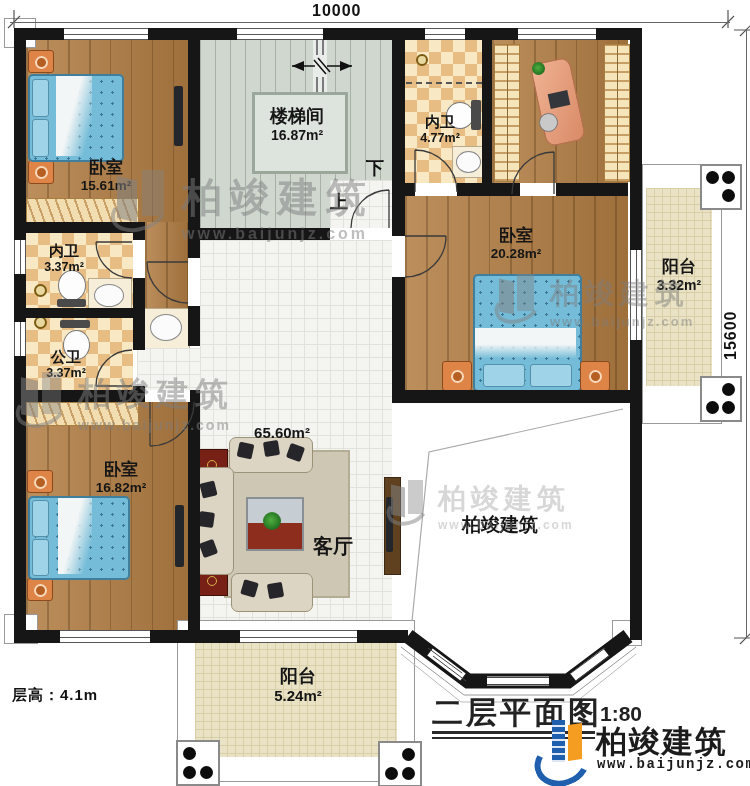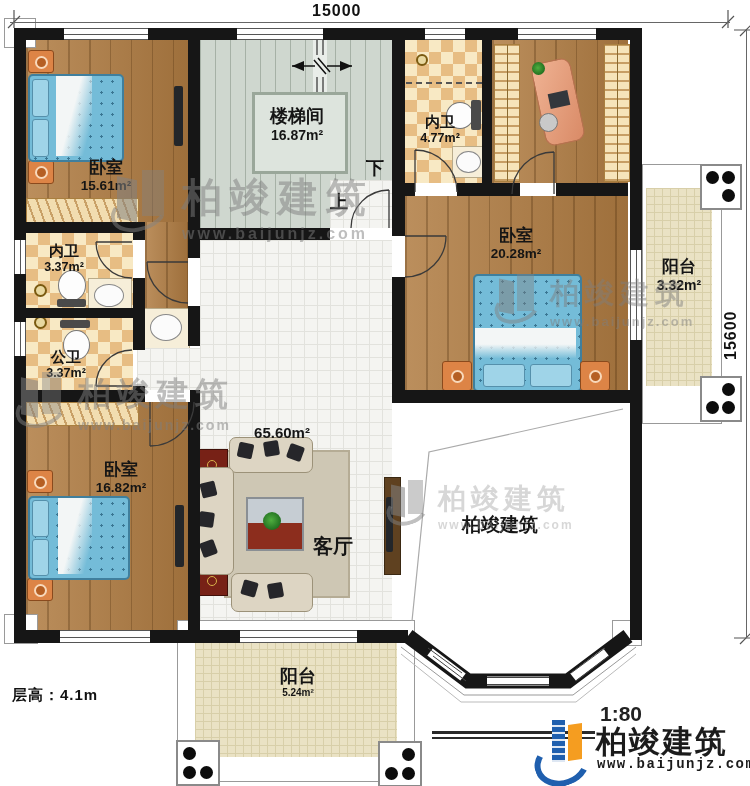--- a/index.html
+++ b/index.html
@@ -289,21 +289,21 @@
       <i style="left:22px;top:24px"></i>
     </div>
   <div class="pcol" style="left:378px;top:741px;width:40px;height:42px">
     <i style="left:22px;top:5px"></i>
       <i style="left:5px;top:24px"></i>
       <i style="left:22px;top:24px"></i>
     </div>
 
   <div class="dimline" style="left:10px;top:22px;width:720px;height:1px"></div>
   <div class="dimline" style="left:746px;top:30px;width:1px;height:608px"></div>
-  <div class="dimtext" style="left:312px;top:2px">15000</div>
+  <div class="dimtext" style="left:312px;top:2px">10000</div>
   <div class="dimtext dimtext-v">15600</div>
 
   <div class="roomlabel" style="left:106px;top:158px">
     <span class="nm" style="font-size:17px">卧室</span>
     <span class="ar" style="font-size:13.5px">15.61m²</span>
     </div>
   <div class="roomlabel" style="left:297px;top:106px">
     <span class="nm" style="font-size:18px">楼梯间</span>
     <span class="ar" style="font-size:14px">16.87m²</span>
     </div>
@@ -335,21 +335,21 @@
     <span class="ar" style="font-size:15px">65.60m²</span>
     </div>
   <div class="roomlabel" style="left:333px;top:535px">
     <span class="nm" style="font-size:20px">客厅</span>
     </div>
   <div class="roomlabel" style="left:500px;top:514px">
     <span class="nm" style="font-size:19px">柏竣建筑</span>
     </div>
   <div class="roomlabel" style="left:298px;top:666px">
     <span class="nm" style="font-size:18px">阳台</span>
-    <span class="ar" style="font-size:10px">5.24m²</span>
+    <span class="ar" style="font-size:15px">5.24m²</span>
     </div>
 
   <div class="stairword" style="left:366px;top:156px">下</div>
   <div class="stairword" style="left:330px;top:190px">上</div>
 
   <div class="wm" style="left:116px;top:170px;color:rgba(125,125,125,.5)">
     <span class="wmglyph" style="width:58px;height:58px">
         <span class="b1"></span>
         <span class="b2"></span>
         <span class="sw"></span>
@@ -388,20 +388,21 @@
         <span class="sw"></span>
       </span>
     <span class="wmtext">
         <span class="t1" style="font-size:28px;letter-spacing:5px">柏竣建筑</span>
       <span class="t2" style="font-size:12px;letter-spacing:2px">www.baijunjz.com</span>
       </span>
     </div>
 
   <div class="footerline" style="left:12px;top:686px">层高：4.1m</div>
 
+  <div class="titletext" style="left:432px;top:692px">二层平面图</div>
   <div style="position:absolute;left:432px;top:731px;width:163px;height:3px;background:#2a2a2a"></div>
   <div style="position:absolute;left:432px;top:737px;width:163px;height:2px;background:#2a2a2a"></div>
   <div class="scaletext" style="left:600px;top:702px">1:80</div>
 
   <div class="logo" style="left:538px;top:718px;width:54px;height:60px">
     <span class="sw"></span>
       <span class="b1"></span>
       <span class="b2"></span>
     </div>
   <div class="brandname" style="left:596px;top:721px">柏竣建筑</div>

